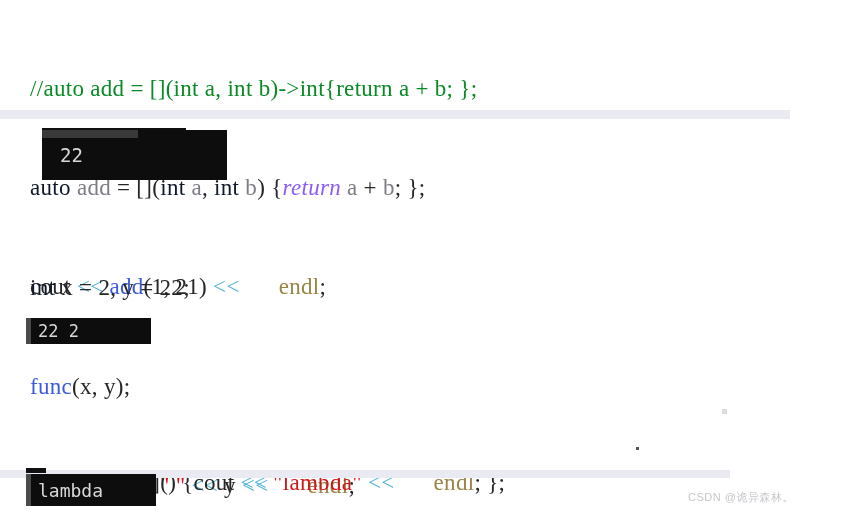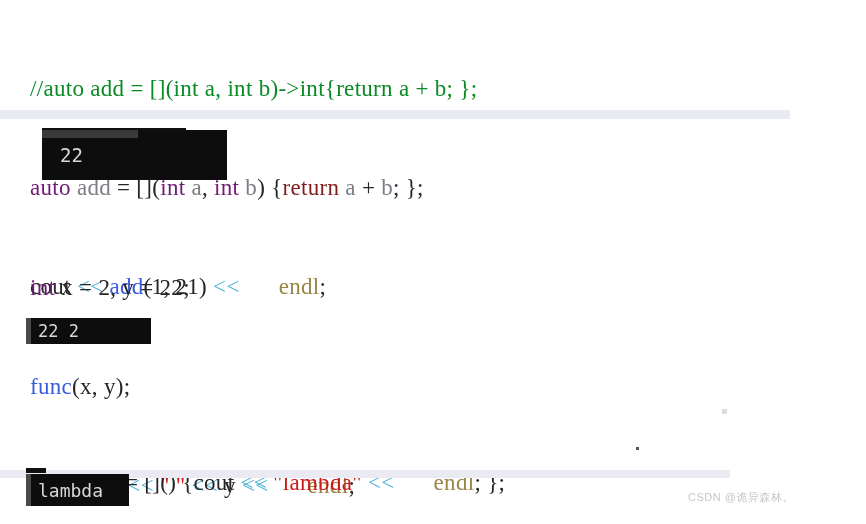--- a/index.html
+++ b/index.html
@@ -29,22 +29,22 @@
     white-space: pre;
     letter-spacing: 0.3px;
   }
   .code-line {
     white-space: pre;
     height: 33px;
   }
 
   
   .t-comment  { color: #0a8a26; }
-  .t-kw       { color: #701a75; }
-  .t-ret      { color: #7f1d1d; }
+  .t-kw       { color: #0f172a; }
+  .t-ret      { color: #8b5cf6; font-style: italic; }
   .t-plain    { color: #262626; }
   .t-dim      { color: #7d7d86; }
   .t-op       { color: #4fb3d9; }
   .t-endl     { color: #9a8546; margin-left: 33px; }
   .t-str      { color: #d01818; }
   .t-num      { color: #262626; }
   .t-fn       { color: #3b5bdb; }
 
   
   .band {
@@ -136,20 +136,20 @@
     <div class="code-line" id="line-3-1"><span class="t-kw">auto</span><span class="t-plain"> </span><span class="t-dim">func</span><span class="t-plain"> = []() {</span><span class="t-plain">cout</span><span class="t-plain"> </span><span class="t-op">&lt;&lt;</span><span class="t-plain"> </span><span class="t-str">"lambda"</span><span class="t-plain"> </span><span class="t-op">&lt;&lt;</span><span class="t-plain"> </span><span class="t-endl">endl</span><span class="t-plain">; };</span></div>
     
   </div>
 
   <div class="speck" style="left:722px; top:409px; width:5px; height:5px; background:#dcdcdc;"></div>
   <div class="speck" style="left:636px; top:447px; width:3px; height:3px; background:#555555;"></div>
 
   <div class="band" style="left:0px; top:470px; width:730px; height:8px;"></div>
 
   <div class="topline" style="left:26px; top:468px; width:20px; height:5px;"></div>
-  <div class="console" id="console-3" style="left:26px; top:474px; width:103px; height:32px; font-size:18px; padding-left:12px;">
+  <div class="console" id="console-3" style="left:26px; top:474px; width:130px; height:32px; font-size:18px; padding-left:12px;">
     <div class="console-edge"></div>
     <span class="console-text">lambda</span>
   </div>
 
   <div class="watermark" style="left:688px; top:490px;">CSDN @诡异森林。</div>
 
 </div>
 
 </body></html>

